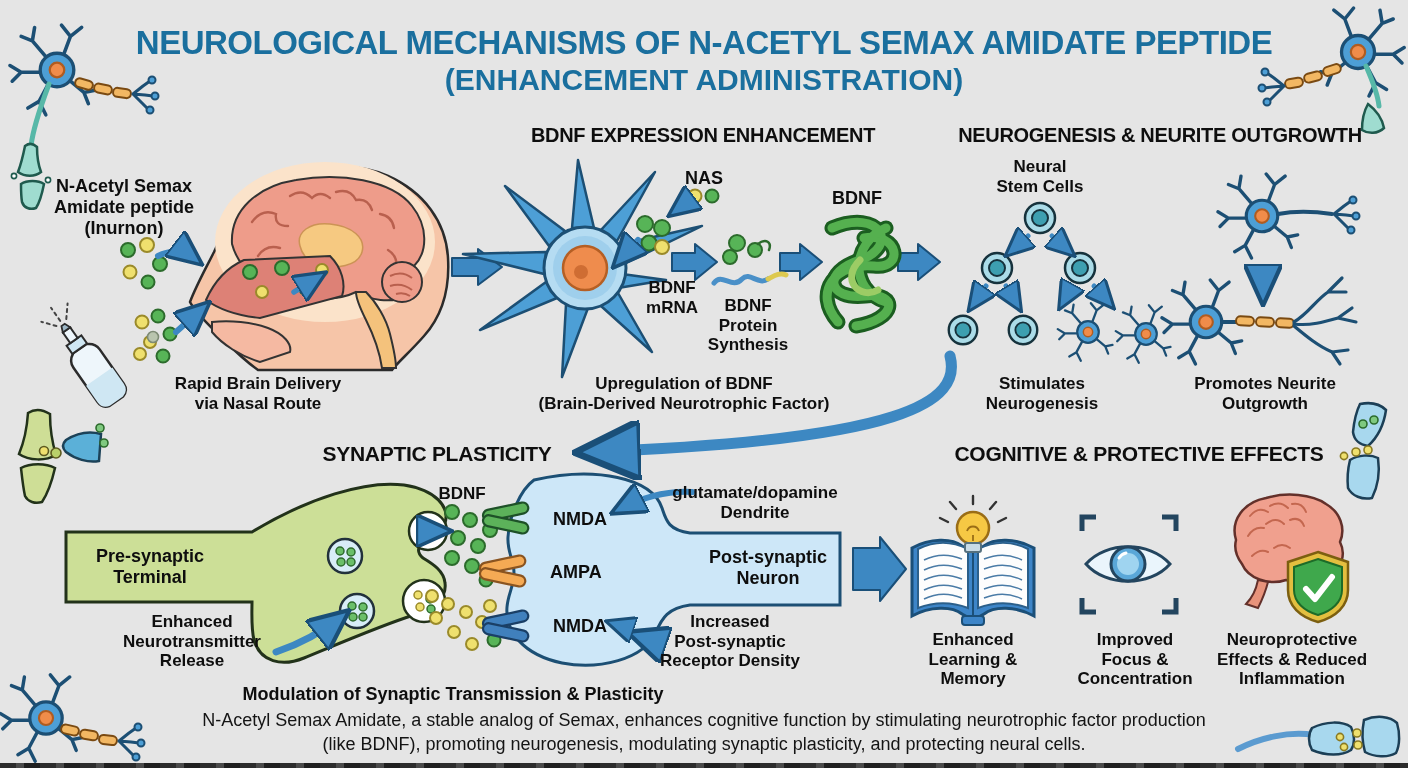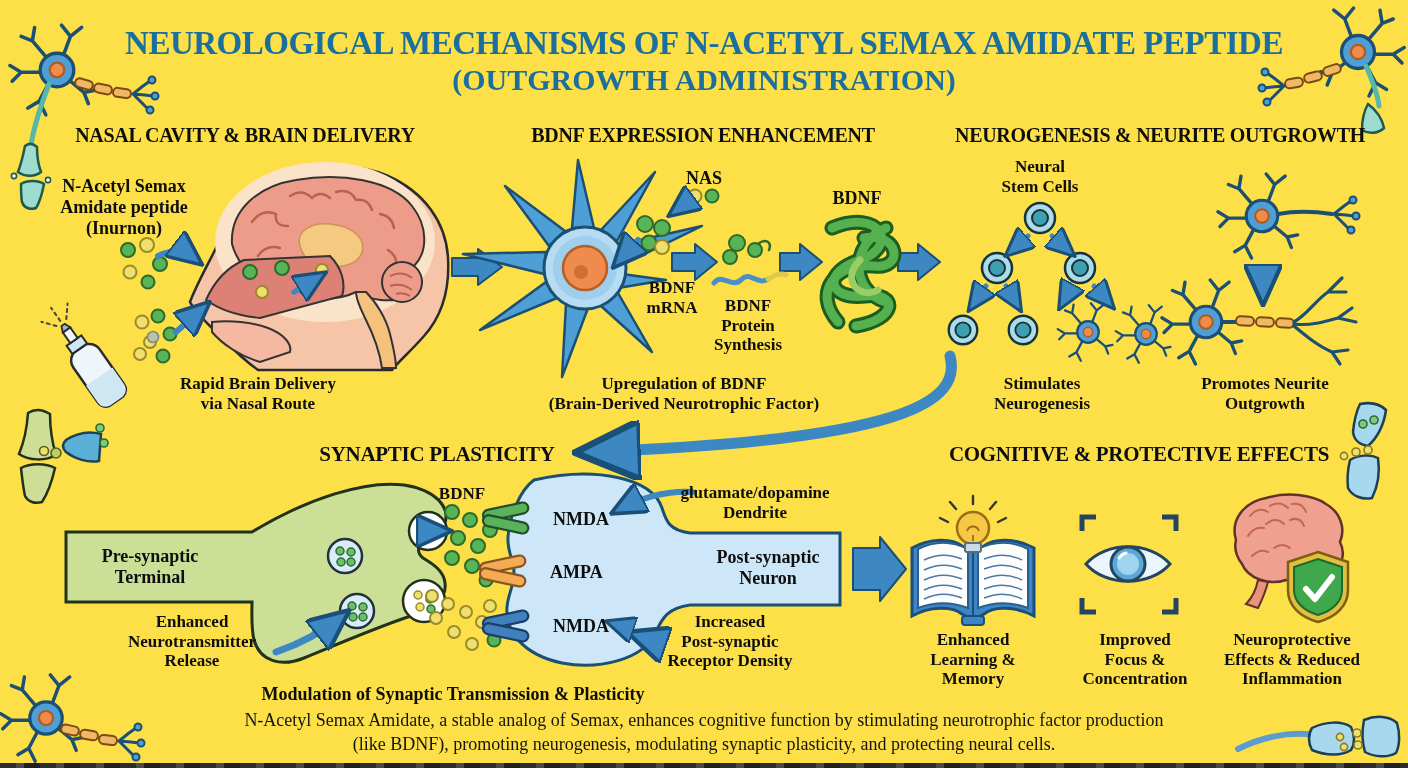--- a/index.html
+++ b/index.html
@@ -1,17 +1,17 @@
 <!DOCTYPE html>
 <html><head>
 <meta charset="utf-8">
 <style>
   html,body{margin:0;padding:0;background:#fff;}
-  #stage{position:relative;width:1408px;height:768px;background:#fde047;overflow:hidden;
-         font-family:Liberation Serif, serif;}
+  #stage{position:relative;width:1408px;height:768px;background:#e5e5e5;overflow:hidden;
+         font-family:Liberation Sans, sans-serif;}
   #art{position:absolute;left:0;top:0;}
   .lbl{position:absolute;transform:translateX(-50%);text-align:center;font-weight:bold;
        color:#0e0e0e;line-height:1.16;white-space:pre-line;}
   .title1{font-size:33px;color:#1a6f9e;letter-spacing:-.5px;width:1380px;}
   .title2{font-size:30px;color:#1a6f9e;width:1380px;}
   .h20{font-size:20px;letter-spacing:-.3px;}
   .h21{font-size:21px;letter-spacing:-.3px;text-align:center;}
   .t17{font-size:17px;}
   .t18{font-size:18px;}
   .rlab{transform:none;text-align:left;font-size:18px;}
@@ -400,23 +400,22 @@
     <path d="M1250,516 q8,-10 18,-4 M1270,506 q10,-6 18,2 M1292,504 q10,-2 14,8 M1248,536 q6,-10 16,-8 M1266,524 q10,-8 18,0 M1290,520 q10,-4 14,6 M1252,556 q8,-8 16,-4 M1274,548 q8,-6 16,0"></path>
   </g>
   <path d="M1258,580 C1256,590 1252,598 1246,604 L1258,608 C1262,600 1266,590 1268,582 Z" fill="#e8937b" stroke="#63302a" stroke-width="2"></path>
   <path d="M1318,552 L1348,562 V590 C1348,606 1336,617 1318,622 C1300,617 1288,606 1288,590 V562 Z" fill="#e3bf3f" stroke="#7c5f10" stroke-width="2.5"></path>
   <path d="M1318,559 L1342,567 V590 C1342,602 1332,611 1318,615 C1304,611 1294,602 1294,590 V567 Z" fill="#3fa84c" stroke="#1d6b28" stroke-width="2"></path>
   <path d="M1306,589 L1315,599 L1332,577" fill="none" stroke="#fff" stroke-width="6" stroke-linecap="round" stroke-linejoin="round"></path>
 </g>
 </svg>
 
 <div class="lbl title1" style="left:704px;top:24px">NEUROLOGICAL MECHANISMS OF N-ACETYL SEMAX AMIDATE PEPTIDE</div>
-<div class="lbl title2" style="left:704px;top:63px">(OUTGROWTH ADMINISTRATION)</div>
-
-<div class="lbl h20" style="left:245px;top:124px;width:380px">NASAL CAVITY &amp; BRAIN DELIVERY</div>
+<div class="lbl title2" style="left:704px;top:63px">(ENHANCEMENT ADMINISTRATION)</div>
+
 <div class="lbl h20" style="left:703px;top:124px;width:460px">BDNF EXPRESSION ENHANCEMENT</div>
 <div class="lbl h20" style="left:1160px;top:124px;width:480px">NEUROGENESIS &amp; NEURITE OUTGROWTH</div>
 
 <div class="lbl" style="left:124px;top:176px;width:170px;font-size:18px">N-Acetyl Semax
 Amidate peptide
 (Inurnon)</div>
 <div class="lbl t17" style="left:258px;top:374px;width:230px">Rapid Brain Delivery
 via Nasal Route</div>
 
 <div class="lbl t18" style="left:704px;top:168px;width:70px">NAS</div>

